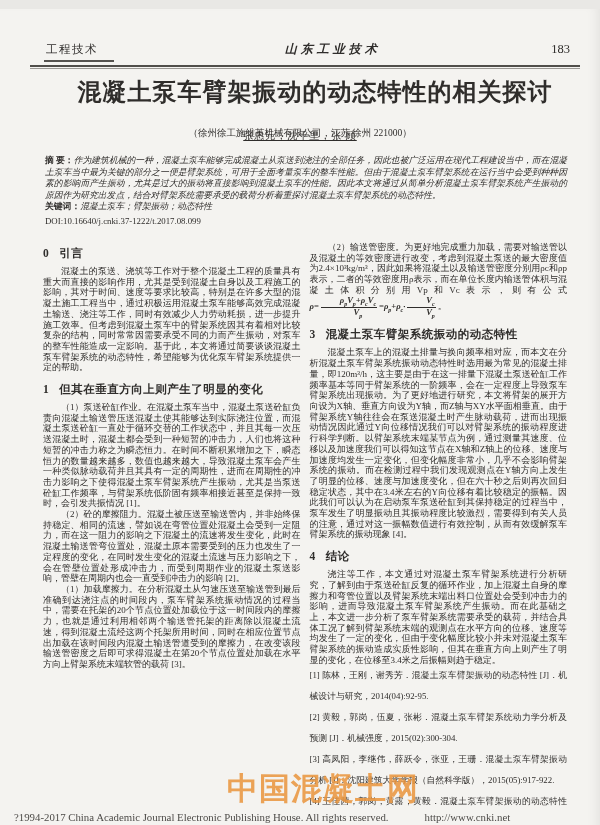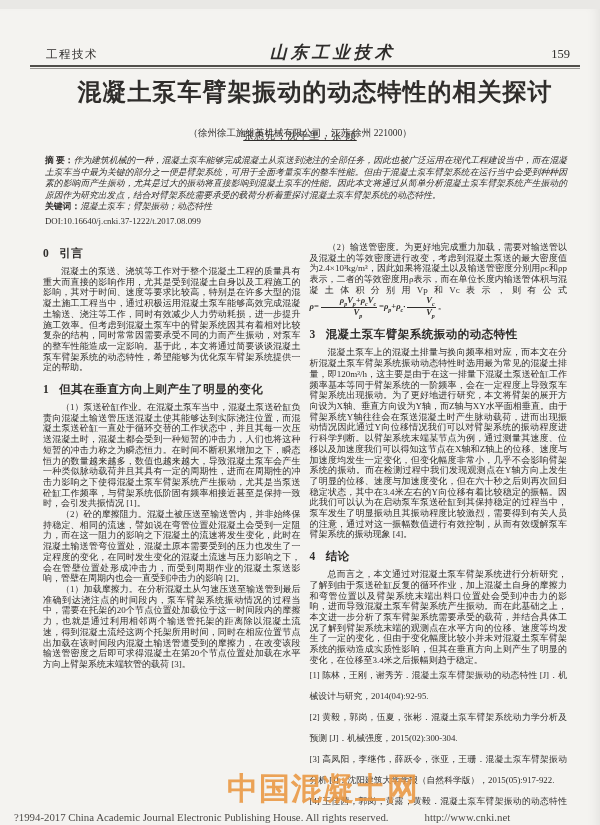--- a/index.html
+++ b/index.html
@@ -7,21 +7,21 @@
   .page {
     position:relative; width:600px; height:825px; margin:9px auto;
     background:#f4f3f0; color:#2f2d2b; overflow:hidden;
     font-family:"Liberation Serif", serif;
     box-shadow: inset -10px 0 14px -10px rgba(0,0,0,0.10), inset 0 -8px 10px -8px rgba(0,0,0,0.05);
   }
 
   
   .hdr { position:absolute; top:32px; left:44px; right:30px; display:flex; align-items:baseline; }
   .hdr-section { font-size:11.5px; letter-spacing:1.5px; border-bottom:2px solid #55534f; padding:0 16px 3px 2px; }
-  .hdr-journal { flex:1; text-align:center; font-size:17px; font-weight:bold; font-style:italic; letter-spacing:4px; }
+  .hdr-journal { flex:1; text-align:center; font-size:12px; font-weight:bold; font-style:italic; letter-spacing:4px; }
   .hdr-page { font-size:12.5px; }
   .hdr-rule { position:absolute; top:56px; left:30px; right:20px; height:4px;
     border-top:2.5px solid #504e4a; border-bottom:1px solid #9b9995; }
 
   
   .title { position:absolute; top:67px; left:15px; width:100%; text-align:center;
     font-size:24px; font-weight:bold; letter-spacing:1px; margin:0; }
   .authors { position:absolute; top:120px; left:0; width:100%; text-align:center; font-size:10px; letter-spacing:1px;text-decoration:underline; }
   .affil { position:absolute; top:118px; left:0; width:100%; text-align:center; font-size:9.5px; }
 
@@ -58,21 +58,21 @@
   .footer .url { margin-left:36px; }
 </style>
 </head>
 <body>
 
 <div class="page">
 
   <div class="hdr">
     <span class="hdr-section">工程技术</span>
     <span class="hdr-journal">山东工业技术</span>
-    <span class="hdr-page">159</span>
+    <span class="hdr-page">183</span>
   </div>
   <div class="hdr-rule"></div>
 
   <h1 class="title">混凝土泵车臂架振动的动态特性的相关探讨</h1>
   <div class="authors">张忠元，沈千里，张  顾</div>
   <div class="affil">（徐州徐工施维英机械有限公司，江苏 徐州 221000）</div>
 
   <div class="front">
     <p><span class="lbl">摘  要：</span><span class="ital">作为建筑机械的一种，混凝土泵车能够完成混凝土从泵送到浇注的全部任务，因此也被广泛运用在现代工程建设当中，而在混凝土泵车当中最为关键的部分之一便是臂架系统，可用于全面考量泵车的整车性能。但由于混凝土泵车臂架系统在运行当中会受到种种因素的影响而产生振动，尤其是过大的振动将直接影响到混凝土泵车的性能。因此本文将通过从简单分析混凝土泵车臂架系统产生振动的原因作为研究出发点，结合对臂架系统需要承受的载荷分析着重探讨混凝土泵车臂架系统的动态特性。</span></p>
     <p><span class="lbl">关键词：</span><span class="ital">混凝土泵车；臂架振动；动态特性</span></p>
@@ -89,21 +89,21 @@
       <p>（2）砼的摩擦阻力。混凝土被压送至输送管内，并非始终保持稳定、相同的流速，譬如说在弯管位置处混凝土会受到一定阻力，而在这一阻力的影响之下混凝土的流速将发生变化，此时在混凝土输送管弯位置处，混凝土原本需要受到的压力也发生了一定程度的变化，在同时发生变化的混凝土流速与压力影响之下，会在管壁位置处形成冲击力，而受到周期作业的混凝土泵送影响，管壁在周期内也会一直受到冲击力的影响 [2]。</p>
       <p>（1）加载摩擦力。在分析混凝土从匀速压送至输送管到最后准确到达浇注点的时间段内，泵车臂架系统振动情况的过程当中，需要在托架的20个节点位置处加载位于这一时间段内的摩擦力，也就是通过利用相邻两个输送管托架的距离除以混凝土流速，得到混凝土流经这两个托架所用时间，同时在相应位置节点出加载在该时间段内混凝土输送管道受到的摩擦力，在改变该段输送管密度之后即可求得混凝土在第20个节点位置处加载在水平方向上臂架系统末端软管的载荷 [3]。</p>
     </div>
 
     <div class="col">
       <p><span>（2）输送管密度。为更好地完成重力加载，需要对输送管以及混凝土的等效密度进行改变，考虑到混凝土泵送的最大密度值为2.4×10³kg/m³，因此如果将混凝土以及输送管密度分别用ρc和ρp表示，二者的等效密度用ρ表示，而在单位长度内输送管体积与混凝土体积分别用Vp和Vc表示，则有公式</span>
         <span class="formula"><span>ρ</span><span>=</span><span class="frac"><span class="fnum"><span>ρ</span><sub>p</sub><span>V</span><sub>p</sub><span>+</span><span>ρ</span><sub>c</sub><span>V</span><sub>c</sub></span><span class="fden"><span>V</span><sub>p</sub></span></span><span>=</span><span>ρ</span><sub>p</sub><span>+</span><span>ρ</span><sub>c</sub><span>·</span><span class="frac"><span class="fnum"><span>V</span><sub>c</sub></span><span class="fden"><span>V</span><sub>p</sub></span></span></span><span>。</span></p>
       <h2><span class="num">3</span><span>混凝土泵车臂架系统振动的动态特性</span></h2>
       <p>混凝土泵车上的混凝土排量与换向频率相对应，而本文在分析混凝土泵车臂架系统振动动态特性时选用最为常见的混凝土排量，即120m³/h，这主要是由于在这一排量下混凝土泵送砼缸工作频率基本等同于臂架系统的一阶频率，会在一定程度上导致泵车臂架系统出现振动。为了更好地进行研究，本文将臂架的展开方向设为X轴、垂直方向设为Y轴，而Z轴与XY水平面相垂直。由于臂架系统Y轴往往会在泵送混凝土时产生脉动载荷，进而出现振动情况因此通过Y向位移情况我们可以对臂架系统的振动程度进行科学判断。以臂架系统末端某节点为例，通过测量其速度、位移以及加速度我们可以得知这节点在X轴和Z轴上的位移、速度与加速度均发生一定变化，但变化幅度非常小，几乎不会影响臂架系统的振动。而在检测过程中我们发现观测点在Y轴方向上发生了明显的位移、速度与加速度变化，但在六十秒之后则再次回归稳定状态，其中在3.4米左右的Y向位移有着比较稳定的振幅。因此我们可以认为在启动泵车泵送砼缸到其保持稳定的过程当中，泵车发生了明显振动且其振动程度比较激烈，需要得到有关人员的注意，通过对这一振幅数值进行有效控制，从而有效缓解泵车臂架系统的振动现象 [4]。</p>
       <h2><span class="num">4</span><span>结论</span></h2>
-      <p>总而言之，本文通过对混凝土泵车臂架系统进行分析研究，了解到由于泵送砼缸反复的循环作业，加上混凝土自身的摩擦力和弯管位置以及臂架系统末端出料口位置处会受到冲击力的影响，进而导致混凝土泵车臂架系统产生振动。而在此基础之上，本文进一步分析了泵车臂架系统需要承受的载荷，并结合具体工况了解到臂架系统末端的观测点在水平方向的位移、速度等均发生了一定的变化，但由于变化幅度比较小并未对混凝土泵车臂架系统的振动造成实质性影响，但其在垂直方向上则产生了明显的变化，在位移至3.4米之后振幅则趋于稳定。</p>
+      <p>浇注等工作，本文通过对混凝土泵车臂架系统进行分析研究，了解到由于泵送砼缸反复的循环作业，加上混凝土自身的摩擦力和弯管位置以及臂架系统末端出料口位置处会受到冲击力的影响，进而导致混凝土泵车臂架系统产生振动。而在此基础之上，本文进一步分析了泵车臂架系统需要承受的载荷，并结合具体工况了解到臂架系统末端的观测点在水平方向的位移、速度等均发生了一定的变化，但由于变化幅度比较小并未对混凝土泵车臂架系统的振动造成实质性影响，但其在垂直方向上则产生了明显的变化，在位移至3.4米之后振幅则趋于稳定。</p>
       <p class="ref">[1] 陈林，王刚，谢秀芳．混凝土泵车臂架振动的动态特性 [J]．机械设计与研究，2014(04):92-95.</p>
       <p class="ref">[2] 黄毅，郭岗，伍夏，张彬．混凝土泵车臂架系统动力学分析及预测 [J]．机械强度，2015(02):300-304.</p>
       <p class="ref">[3] 高凤阳，李继伟，薛跃令，张亚，王珊．混凝土泵车臂架振动分析 [J]．沈阳建筑大学学报（自然科学版），2015(05):917-922.</p>
       <p class="ref">[4] 王佳茜，郭岗，黄露，黄毅．混凝土泵车臂架振动的动态特性研究 [J]．建设机械技术与管理，2016(08):91-94.</p>
     </div>
 
   </div>
 
   <div class="watermark">中国混凝土网</div>
 

